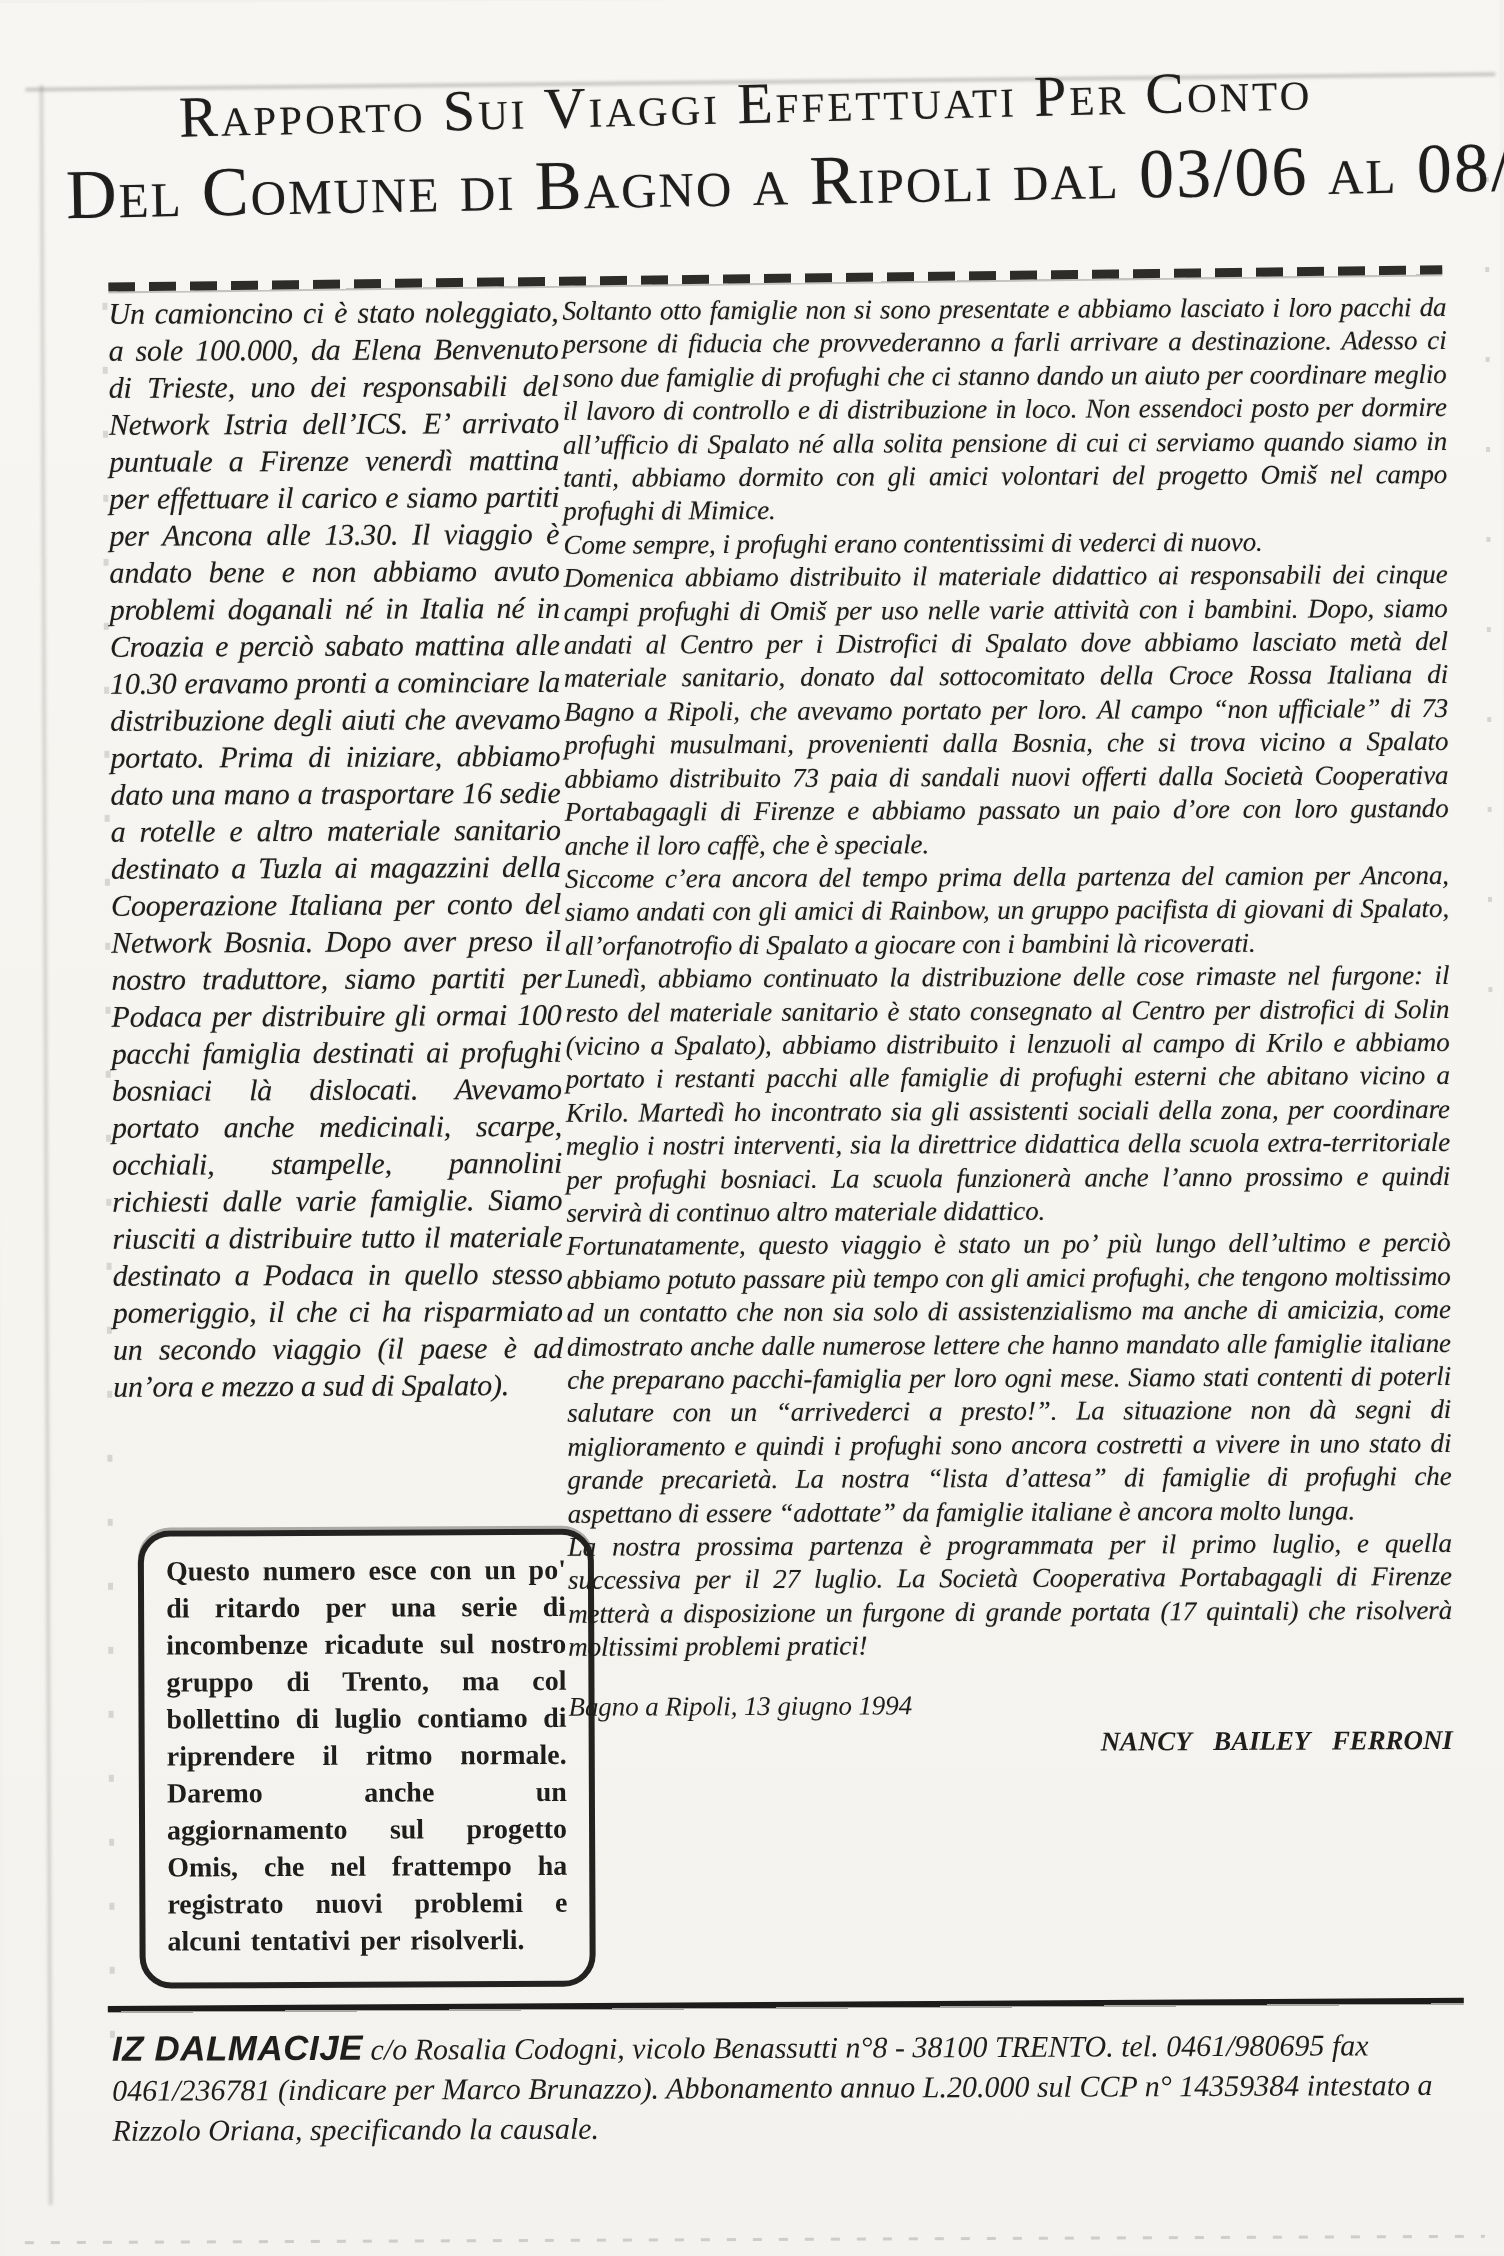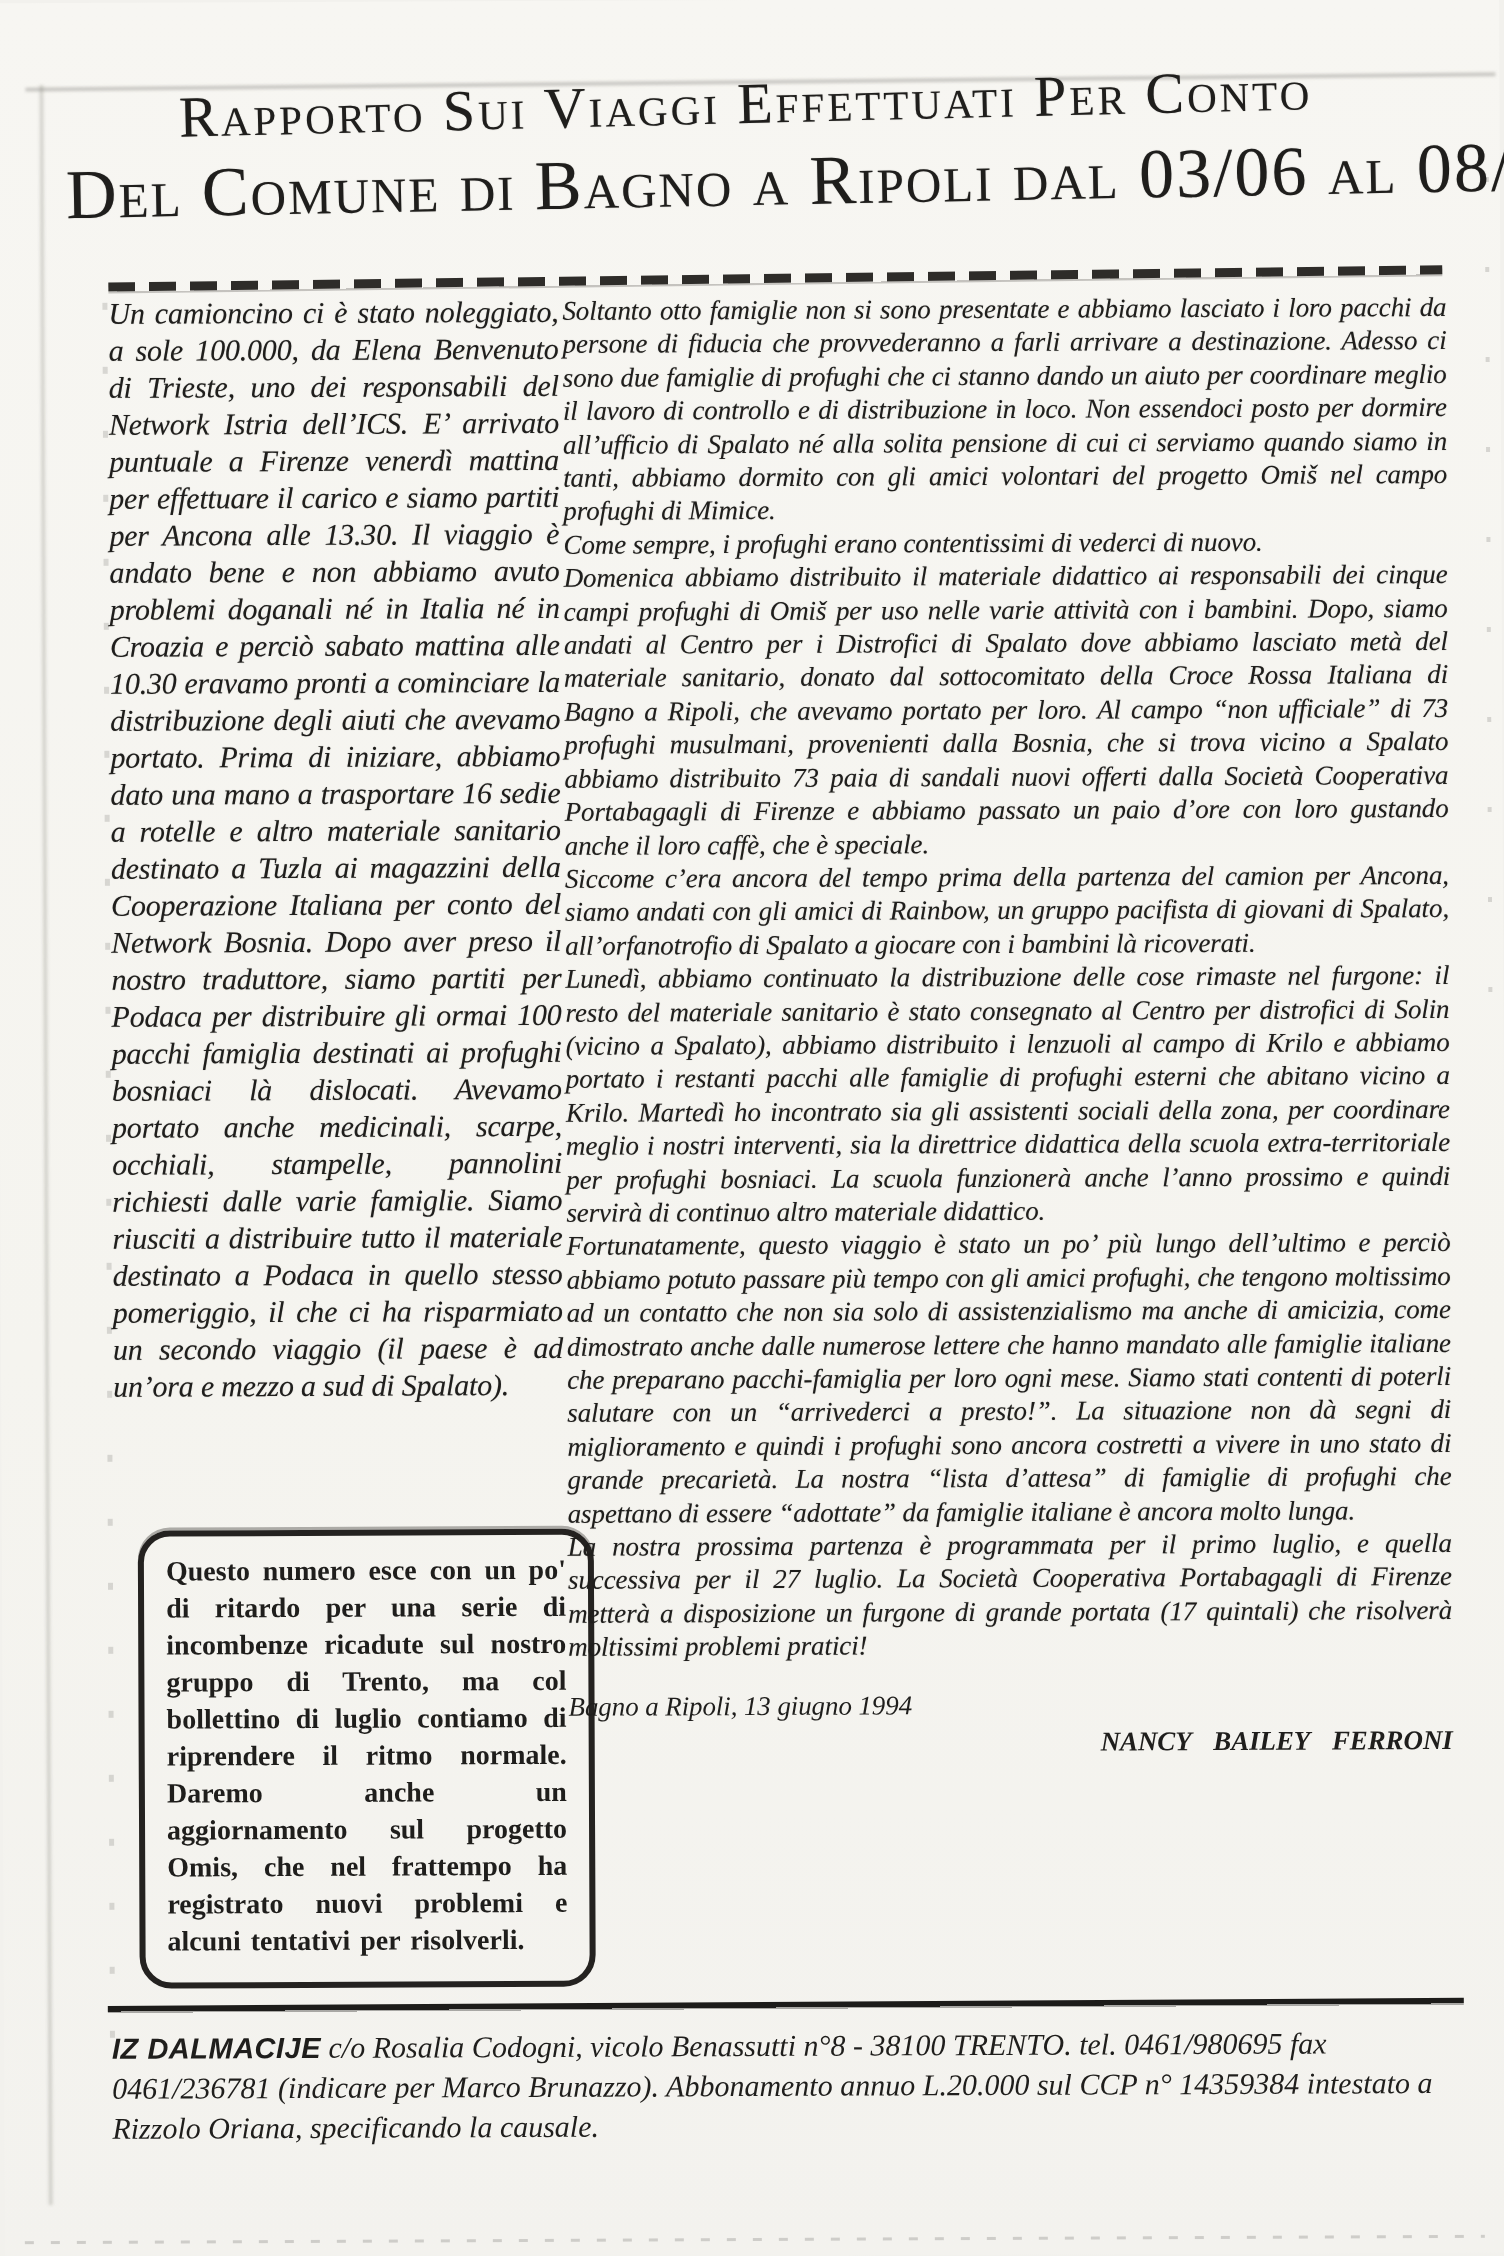--- a/index.html
+++ b/index.html
@@ -120,21 +120,21 @@
   }
   .footer p{
     margin:0;
     font-style:italic;
     font-size:30px;line-height:40px;
     text-align:left;
   }
   .masthead{
     font-family:"Liberation Sans", sans-serif;
     font-style:italic;font-weight:bold;
-    font-size:29px;letter-spacing:0.5px;
+    font-size:35px;letter-spacing:0.5px;
   }
   .soft{text-shadow:0 0 1px rgba(31,30,28,.4);}
 </style>
 </head>
 <body>
 
 <div class="page">
 
   <div class="scan-edge-h"></div>
   <div class="scan-edge-v"></div>

